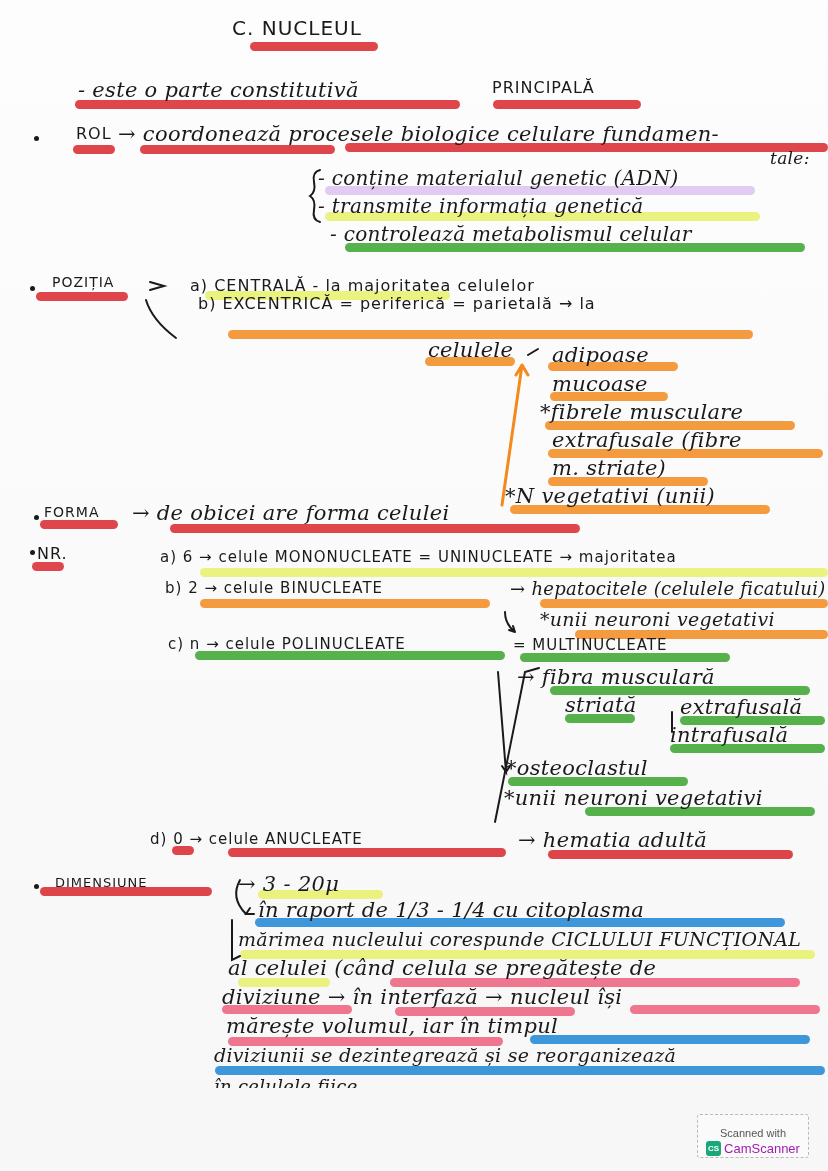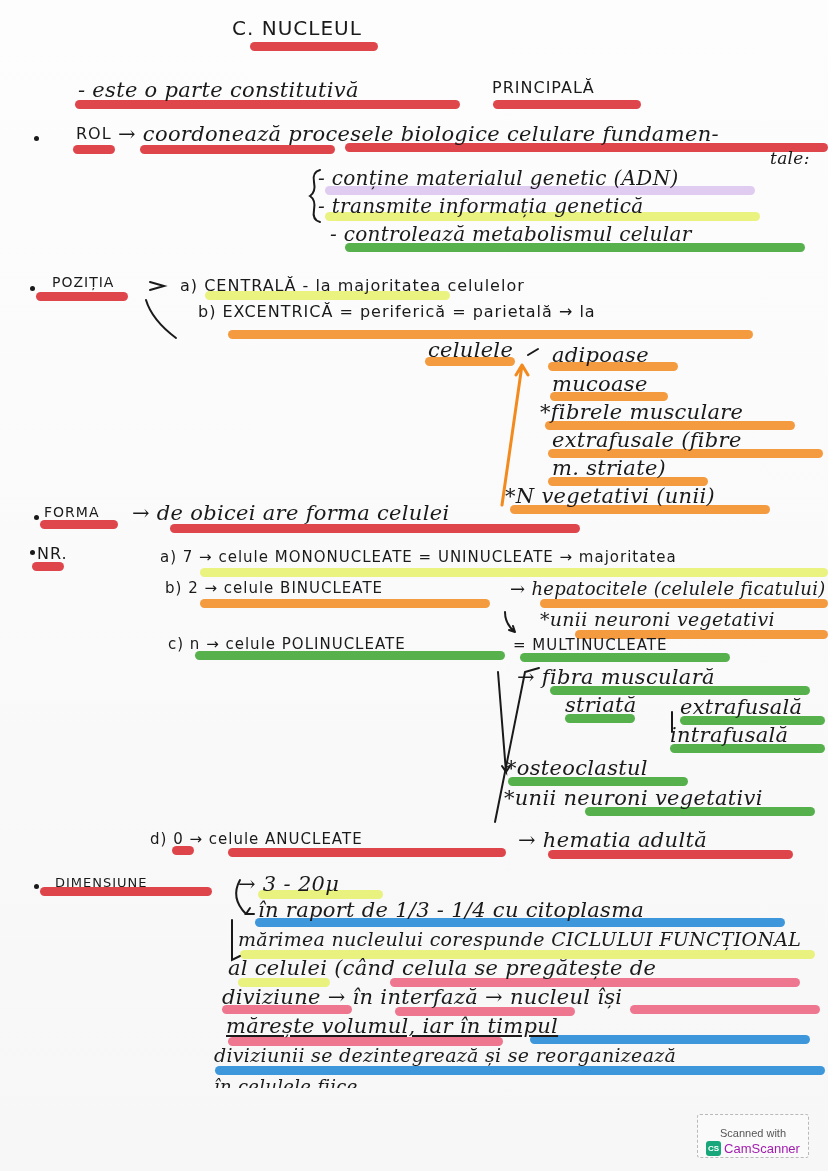--- a/index.html
+++ b/index.html
@@ -57,23 +57,23 @@
   <div class="hl yel" style="left:325px;top:212px;width:435px;"></div>
   <div class="hl grn" style="left:345px;top:243px;width:460px;"></div>
   <div class="t" style="left:318px;top:168px;font-size:20px;">- conține materialul genetic (ADN)</div>
   <div class="t" style="left:318px;top:196px;font-size:20px;">- transmite informația genetică</div>
   <div class="t" style="left:330px;top:224px;font-size:20px;">- controlează metabolismul celular</div>
 
   <div class="bullet" style="left:30px;top:286px;"></div>
   <div class="hl red" style="left:36px;top:292px;width:92px;"></div>
   <div class="t caps" style="left:52px;top:275px;font-size:14px;">POZIȚIA</div>
   <div class="hl yel" style="left:205px;top:291px;width:245px;"></div>
-  <div class="t caps" style="left:180px;top:278px;">a) CENTRALĂ - la majoritatea celulelor</div>
+  <div class="t caps" style="left:190px;top:278px;">a) CENTRALĂ - la majoritatea celulelor</div>
   <div class="hl org" style="left:228px;top:330px;width:525px;"></div>
-  <div class="t caps" style="left:198px;top:304px;">b) EXCENTRICĂ = periferică = parietală → la</div>
+  <div class="t caps" style="left:198px;top:296px;">b) EXCENTRICĂ = periferică = parietală → la</div>
   <div class="hl org" style="left:425px;top:357px;width:90px;"></div>
   <div class="t" style="left:428px;top:340px;">celulele</div>
 
   <div class="hl org" style="left:548px;top:362px;width:130px;"></div>
   <div class="hl org" style="left:550px;top:392px;width:118px;"></div>
   <div class="hl org" style="left:545px;top:421px;width:250px;"></div>
   <div class="hl org" style="left:548px;top:449px;width:275px;"></div>
   <div class="hl org" style="left:548px;top:477px;width:160px;"></div>
   <div class="hl org" style="left:510px;top:505px;width:260px;"></div>
   <div class="t" style="left:552px;top:345px;">adipoase</div>
@@ -86,21 +86,21 @@
   <div class="bullet" style="left:34px;top:515px;"></div>
   <div class="hl red" style="left:40px;top:520px;width:78px;"></div>
   <div class="hl red" style="left:170px;top:524px;width:410px;"></div>
   <div class="t caps" style="left:44px;top:505px;font-size:14px;">FORMA</div>
   <div class="t" style="left:132px;top:503px;">→ de obicei are forma celulei</div>
 
   <div class="bullet" style="left:30px;top:550px;"></div>
   <div class="hl red" style="left:32px;top:562px;width:32px;"></div>
   <div class="t caps" style="left:37px;top:546px;">NR.</div>
   <div class="hl yel" style="left:200px;top:568px;width:628px;"></div>
-  <div class="t caps" style="left:160px;top:550px;font-size:15px;">a) 7 → celule MONONUCLEATE = UNINUCLEATE → majoritatea</div>
+  <div class="t caps" style="left:160px;top:550px;font-size:15px;">a) 6 → celule MONONUCLEATE = UNINUCLEATE → majoritatea</div>
 
   <div class="hl org" style="left:200px;top:599px;width:290px;"></div>
   <div class="hl org" style="left:540px;top:599px;width:288px;"></div>
   <div class="t caps" style="left:165px;top:581px;font-size:15px;">b) 2 → celule BINUCLEATE</div>
   <div class="t" style="left:510px;top:580px;font-size:18px;">→ hepatocitele (celulele ficatului)</div>
   <div class="hl org" style="left:575px;top:630px;width:253px;"></div>
   <div class="t" style="left:540px;top:610px;font-size:19px;">*unii neuroni vegetativi</div>
 
   <div class="hl grn" style="left:195px;top:651px;width:310px;"></div>
   <div class="hl grn" style="left:520px;top:653px;width:210px;"></div>
@@ -139,21 +139,21 @@
   <div class="hl pnk" style="left:390px;top:978px;width:410px;"></div>
   <div class="hl pnk" style="left:222px;top:1005px;width:130px;"></div>
   <div class="hl pnk" style="left:395px;top:1007px;width:180px;"></div>
   <div class="hl pnk" style="left:630px;top:1005px;width:190px;"></div>
   <div class="hl pnk" style="left:228px;top:1037px;width:275px;"></div>
   <div class="hl blu" style="left:530px;top:1035px;width:280px;"></div>
   <div class="hl blu" style="left:215px;top:1066px;width:610px;"></div>
   <div class="t" style="left:238px;top:930px;font-size:19px;">mărimea nucleului corespunde CICLULUI FUNCȚIONAL</div>
   <div class="t" style="left:228px;top:958px;">al celulei (când celula se pregătește de</div>
   <div class="t" style="left:222px;top:987px;">diviziune → în interfază → nucleul își</div>
-  <div class="t" style="left:226px;top:1016px;text-decoration:underline;">mărește volumul, iar în timpul</div>
+  <div class="t" style="left:226px;top:1016px;">mărește volumul, iar în timpul</div>
   <div class="t" style="left:214px;top:1046px;font-size:19px;">diviziunii se dezintegrează și se reorganizează</div>
   <div class="t" style="left:214px;top:1078px;font-size:18px;clip-path:inset(0 0 45% 0);">în celulele fiice</div>
 
   <svg class="lines" viewBox="0 0 828 1171">
     <g fill="none" stroke="#1a1a1a" stroke-width="2" stroke-linecap="round">
       <path d="M320 170 q-8 2 -6 12 q2 10 -4 14 q6 4 4 14 q-2 10 6 12"></path>
       <path d="M150 290 l14 -4 l-14 -4 M146 300 q6 20 30 38"></path>
       <path d="M528 355 l10 -6"></path>
       <path d="M505 612 q0 12 10 20 l-6 -2 m6 2 l-2 -6"></path>
       <path d="M525 672 l-30 150 m30 -150 l14 -4"></path>

